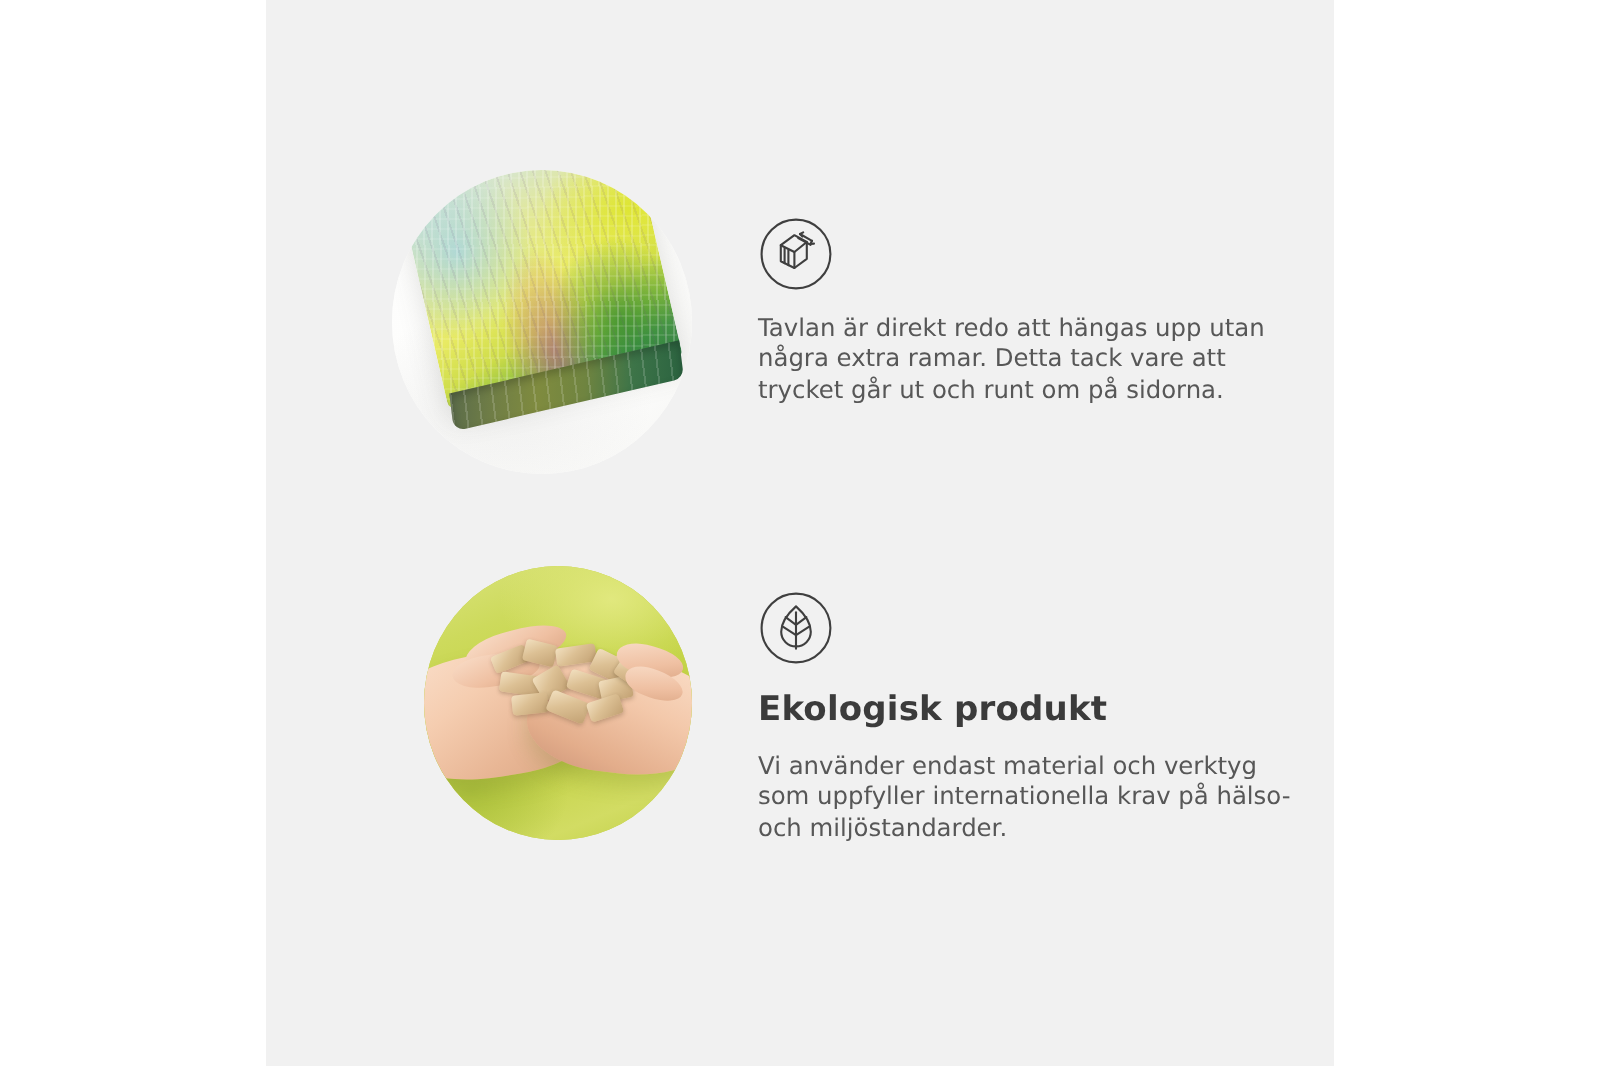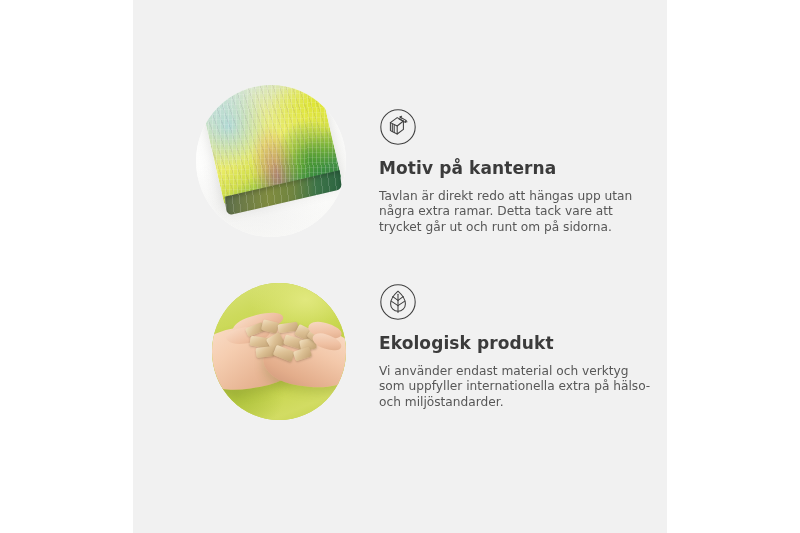--- a/index.html
+++ b/index.html
@@ -202,21 +202,21 @@
   .c10 { left: 32px; top: 29px; width: 20px; height: 11px; transform: rotate(22deg); }
   .c11 { left: 52px; top: 30px; width: 17px; height: 10px; transform: rotate(-18deg); }
   .c12 { left: 66px; top: 12px; width: 14px; height: 10px; transform: rotate(34deg); }
 
   
   .text-col {
     position: absolute;
     left: 246px;          
   }
   .text-1 { top: 23px; width: 280px; }
-  .text-2 { top: 0px;  width: 280px; }
+  .text-2 { top: 12px;  width: 280px; }
 
   .icon-badge {
     width: 38px;
     height: 38px;
     display: block;
   }
   .icon-badge svg { display: block; }
 
   .feat-title {
     margin: 12px 0 0 0;
@@ -267,21 +267,20 @@
             <path d="M18.2 18.0 L24.4 13.0"></path>
             <path d="M13.3 16.0 L13.3 23.6"></path>
             <path d="M15.2 17.0 L15.2 24.6"></path>
             <path d="M20.1 11.0 L26.3 14.4"></path>
             <path d="M22.2 10.3 L21.0 9.0 L22.6 8.2"></path>
             <path d="M21.0 9.0 L27.0 12.4"></path>
             <path d="M27.0 12.4 L26.2 14.0 L28.0 13.8"></path>
           </g>
         </svg>
       </span>
-      <h2 class="feat-title">Motiv på kanterna</h2>
       <p class="feat-body">Tavlan är direkt redo att hängas upp utan några extra ramar. Detta tack vare att trycket går ut och runt om på sidorna.</p>
     </div>
   </div>
 
   <div class="feature feature-2">
 
     <div class="media media-2">
       <div class="meadow"></div>
       <div class="hand hand-left"></div>
       <div class="hand hand-right"></div>
@@ -313,17 +312,17 @@
             <path d="M19 8.2 C24.4 13.0 26.4 17.6 26.4 20.9 C26.4 25.0 23.1 28.2 19 28.2 C14.9 28.2 11.6 25.0 11.6 20.9 C11.6 17.6 13.6 13.0 19 8.2 Z"></path>
             <path d="M19 11.2 L19 29.4"></path>
             <path d="M19 17.4 L13.8 13.6"></path>
             <path d="M19 17.4 L24.2 13.6"></path>
             <path d="M19 22.6 L12.6 18.4"></path>
             <path d="M19 22.6 L25.4 18.4"></path>
           </g>
         </svg>
       </span>
       <h2 class="feat-title">Ekologisk produkt</h2>
-      <p class="feat-body">Vi använder endast material och verktyg som uppfyller internationella extra på hälso- och miljöstandarder.</p>
+      <p class="feat-body">Vi använder endast material och verktyg som uppfyller internationella krav på hälso- och miljöstandarder.</p>
     </div>
   </div>
 
 </div>
 
 </body></html>

